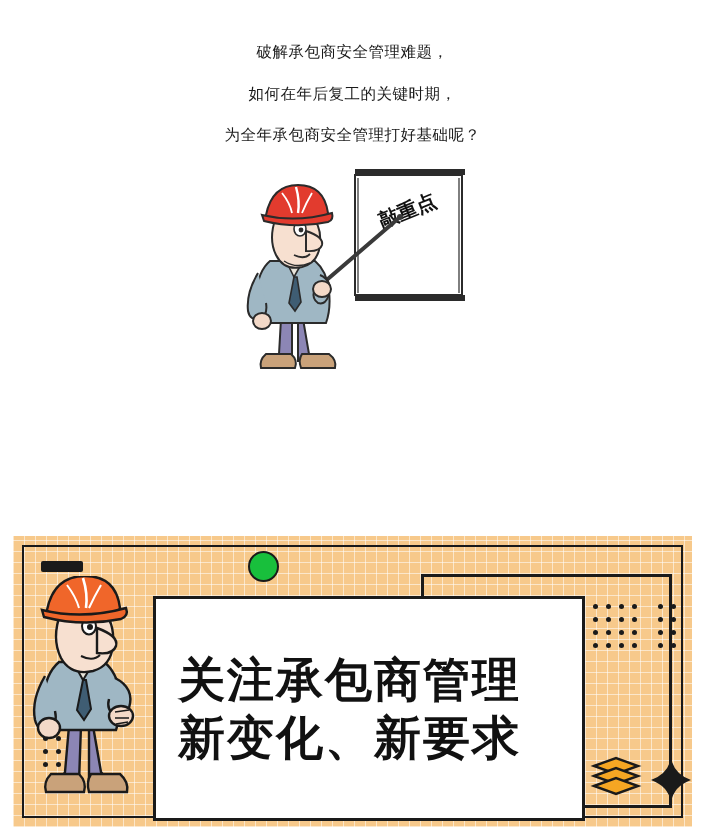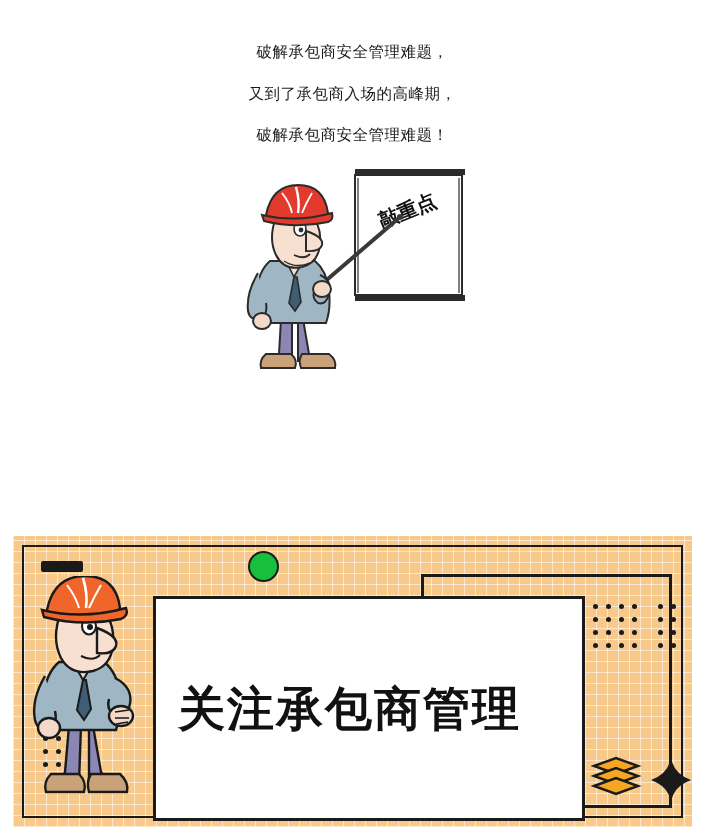--- a/index.html
+++ b/index.html
@@ -116,22 +116,22 @@
   }
   .book-icon { position: absolute; left: 577px; top: 218px; }
   .star-icon { position: absolute; left: 638px; top: 222px; }
   .char-banner { position: absolute; left: 4px; top: 40px; }
 </style>
 </head>
 <body>
 
 <div class="intro">
   <p class="intro-line">破解承包商安全管理难题，</p>
-  <p class="intro-line">又到了承包商入场的高峰期，</p>
-  <p class="intro-line">破解承包商安全管理难题！</p>
+  <p class="intro-line">如何在年后复工的关键时期，</p>
+  <p class="intro-line">为全年承包商安全管理打好基础呢？</p>
 </div>
 
 <div class="scene">
   <svg width="705" height="230" viewBox="0 0 705 230">
 
     <g>
       <rect x="355" y="0" width="110" height="6" fill="#2b2b2b"></rect>
       <rect x="355" y="126" width="110" height="6" fill="#2b2b2b"></rect>
       <rect x="355" y="6" width="107" height="120" fill="#ffffff" stroke="#2b2b2b" stroke-width="2"></rect>
       <line x1="358" y1="9" x2="358" y2="124" stroke="#2b2b2b" stroke-width="1.2"></line>
@@ -233,20 +233,21 @@
     <span style="left:0;top:13px"></span>
       <span style="left:13px;top:13px"></span>
       <span style="left:26px;top:13px"></span>
     <span style="left:0;top:26px"></span>
       <span style="left:13px;top:26px"></span>
       <span style="left:26px;top:26px"></span>
   </div>
 
   <div class="title-card">
     <div class="title-line">关注承包商管理</div>
+    <div class="title-line">新变化、新要求</div>
   </div>
 
   <svg class="book-icon" width="52" height="46" viewBox="0 0 52 46">
     <path d="M4 12 L26 4 L48 12 L26 20 Z" fill="#f5a623" stroke="#1a1a1a" stroke-width="2.4"></path>
     <path d="M4 22 L26 14 L48 22 L26 30 Z" fill="#f5a623" stroke="#1a1a1a" stroke-width="2.4"></path>
     <path d="M4 32 L26 24 L48 32 L26 40 Z" fill="#f5a623" stroke="#1a1a1a" stroke-width="2.4"></path>
   </svg>
 
   <svg class="star-icon" width="40" height="44" viewBox="0 0 40 44">
     <path d="M20 0 Q23 16 40 22 Q23 28 20 44 Q17 28 0 22 Q17 16 20 0 Z" fill="#1a1a1a"></path>

